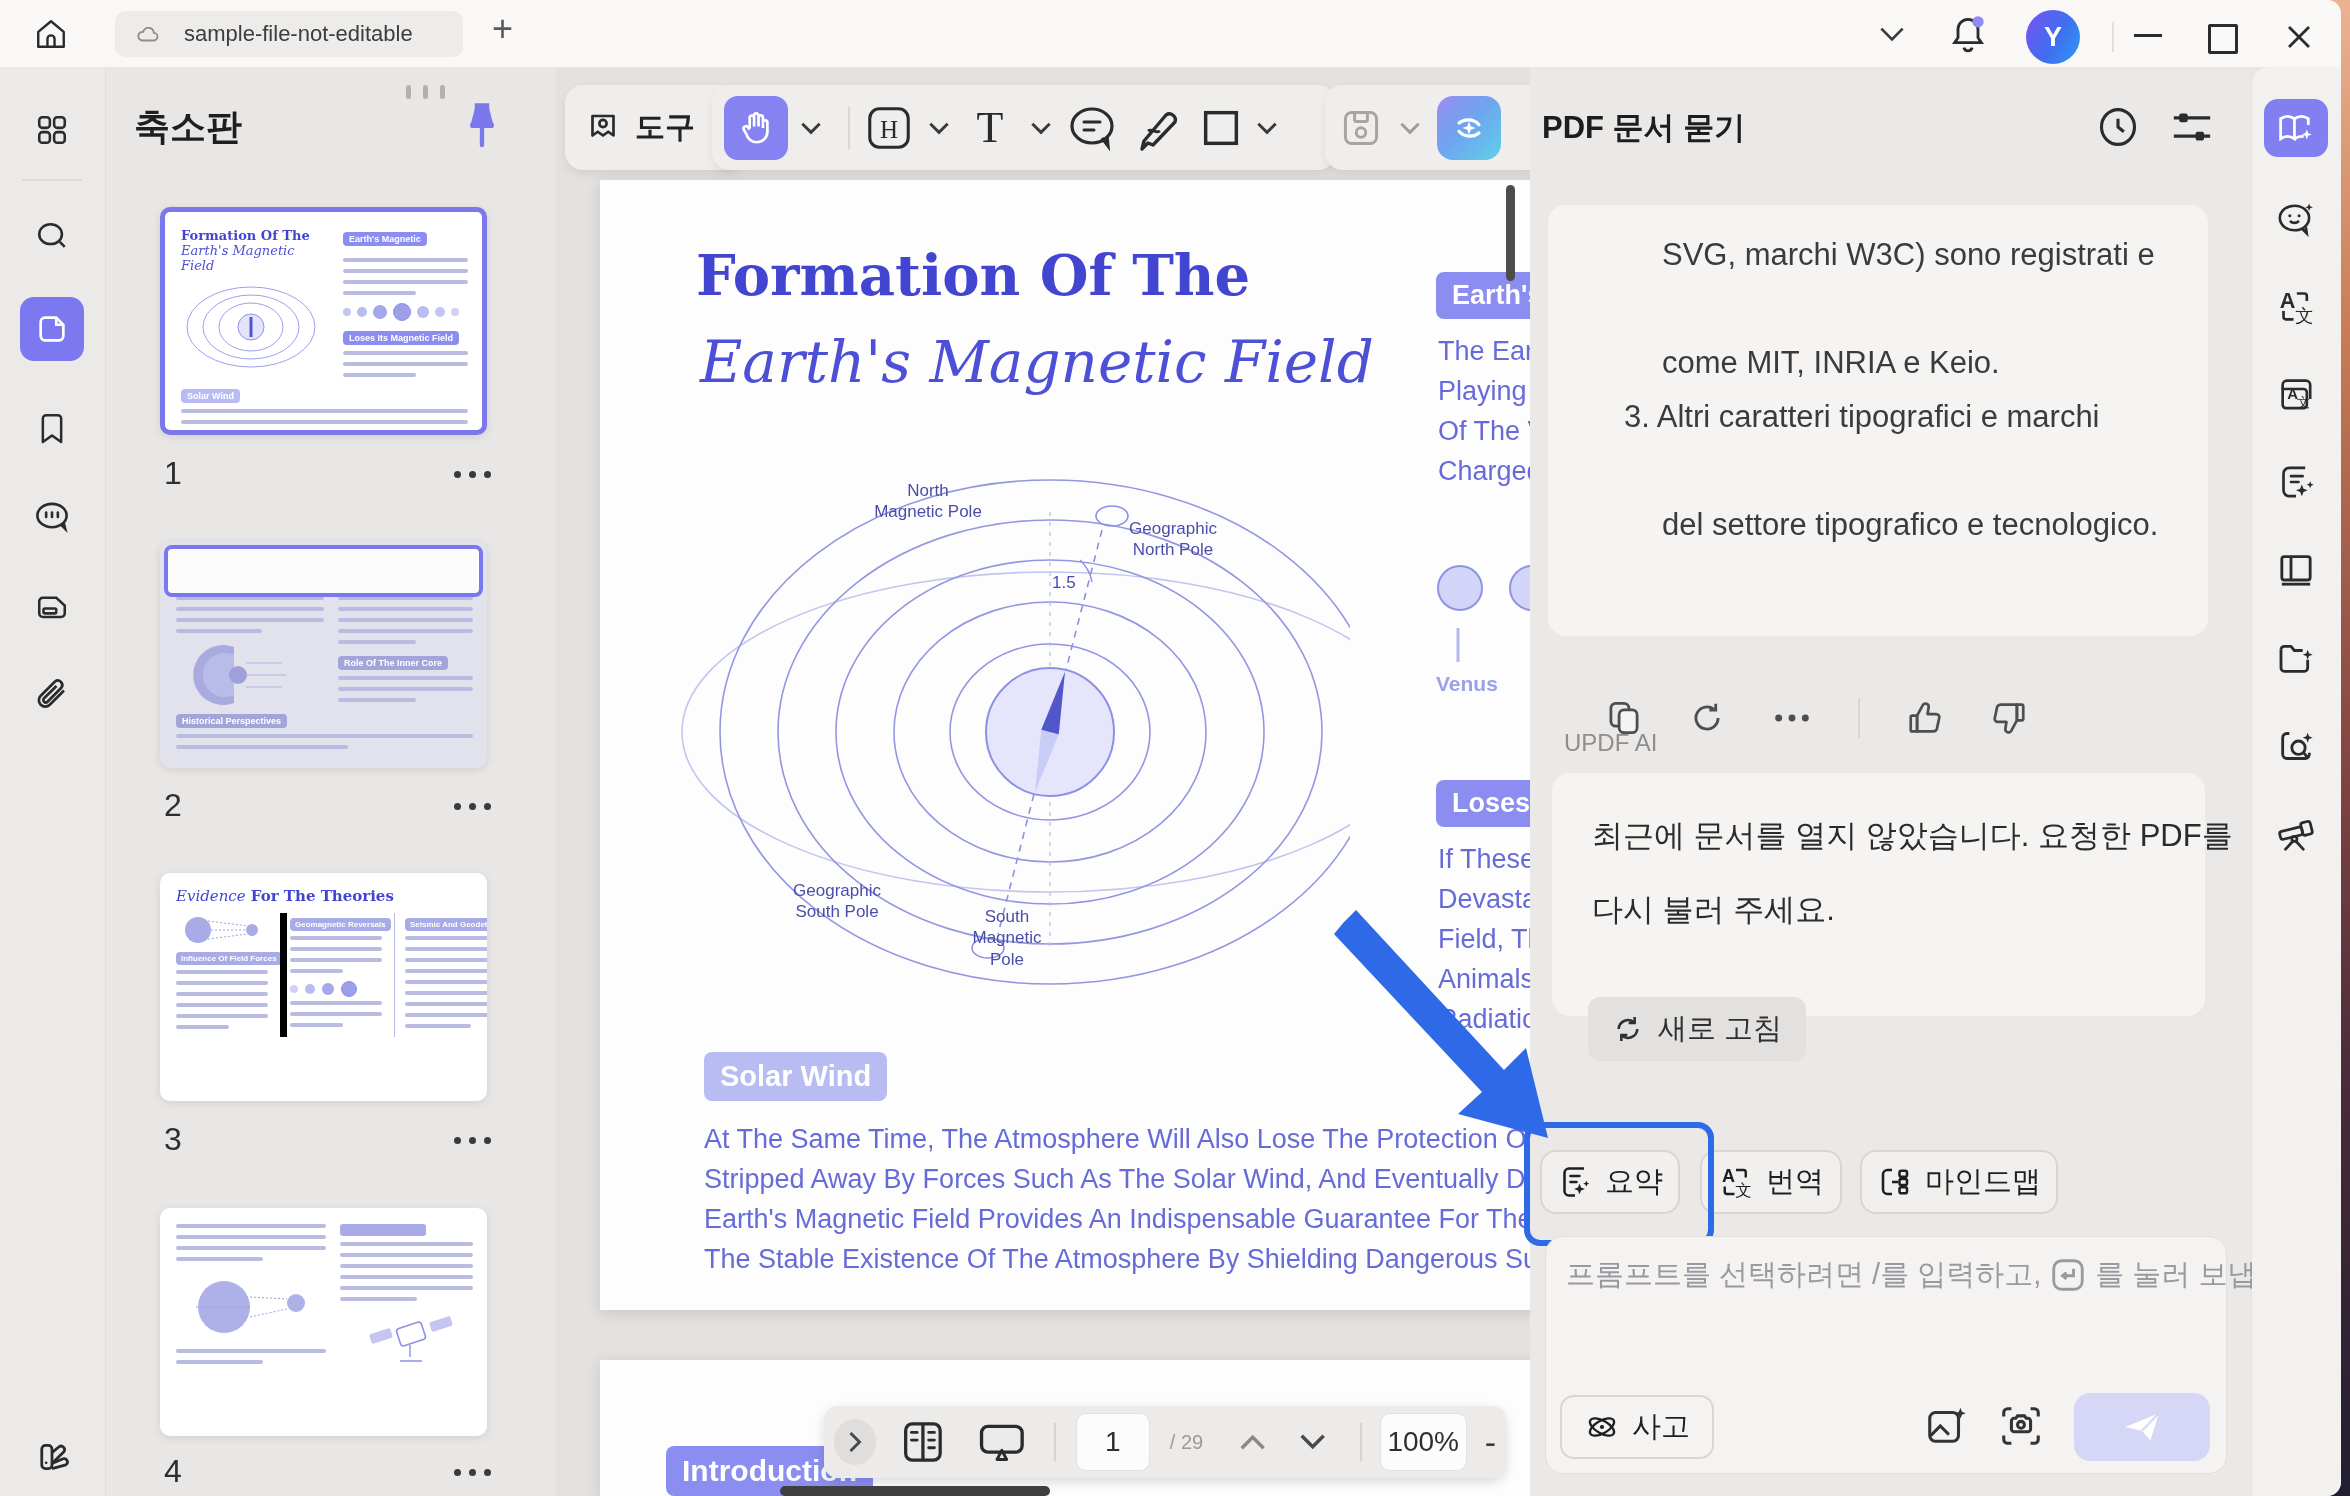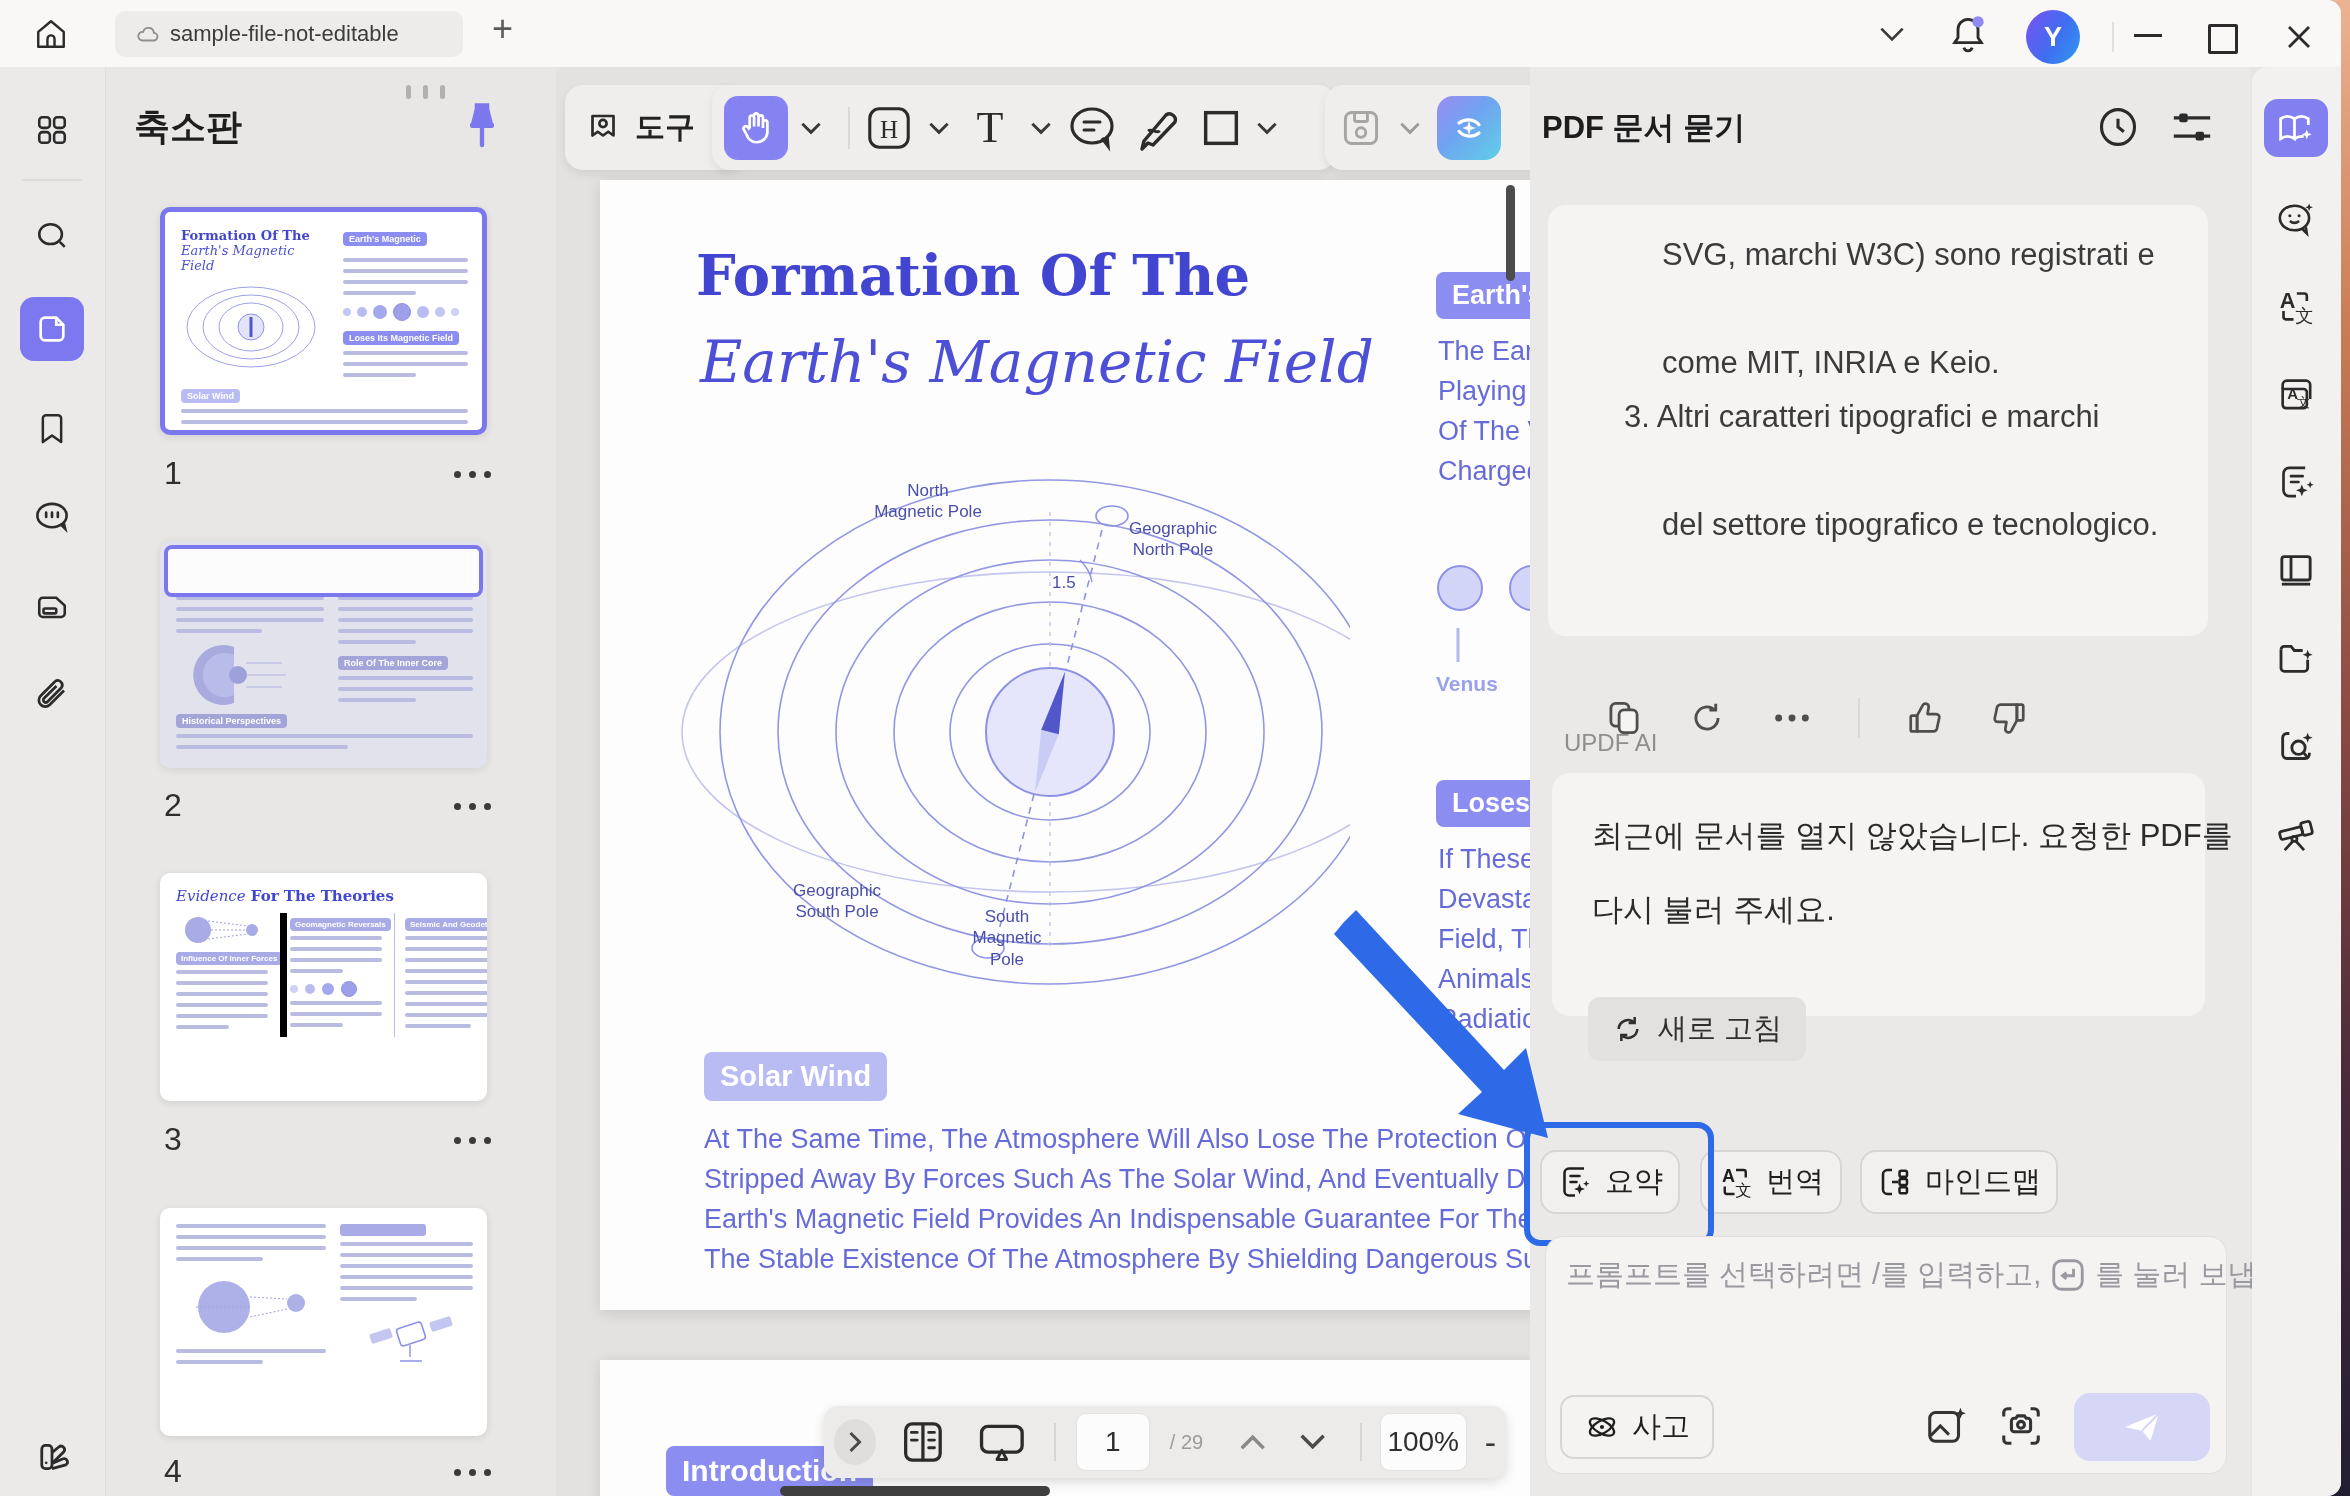--- a/index.html
+++ b/index.html
@@ -10,21 +10,21 @@
     -webkit-font-smoothing:antialiased;
   }
   .abs{position:absolute;}
   #app{
     position:absolute;left:0;top:0;width:2341px;height:1496px;
     background:#e7e6e5;border-radius:0 14px 14px 0;overflow:hidden;
   }
   
   .topbar{left:0;top:0;width:2341px;height:67px;background:#f9f8f7;}
   .tab-pill{left:115px;top:11px;width:348px;height:46px;background:#edecea;border-radius:10px;
-    display:flex;align-items:center;gap:9px;padding:0 20px;box-sizing:border-box;}
+    display:flex;align-items:center;gap:23px;padding:0 20px;box-sizing:border-box;}
   .tab-title{font-size:22px;color:#3c3c3c;white-space:nowrap;}
   .avatar{left:2026px;top:10px;width:54px;height:54px;border-radius:50%;
     background:linear-gradient(120deg,#7a52f0 0%,#3f6ef0 55%,#2f9bf0 100%);
     color:#fff;font-size:27px;font-weight:bold;display:flex;align-items:center;justify-content:center;}
   .win-divider{left:2112px;top:22px;width:2px;height:30px;background:#e0dfde;}
   
   .left-rail{left:0;top:67px;width:105px;height:1429px;background:#ebeae9;border-right:1px solid #e0dfde;}
   .rail-item{position:absolute;left:20px;width:64px;height:64px;display:flex;align-items:center;justify-content:center;border-radius:14px;}
   .rail-item.active{background:#7b78f0;}
   .rail-divider{position:absolute;left:22px;width:60px;height:2px;background:#dcdbda;}
@@ -318,21 +318,21 @@
         <div style="font-size:15px;color:#4245cf;margin-bottom:8px;">
           <span style="font-family:'DejaVu Serif',serif;font-style:italic;">Evidence</span><span style="font-family:'DejaVu Serif',serif;font-weight:bold;"> For The Theories</span>
         </div>
         <div style="display:flex;gap:12px;">
           <div style="width:92px;">
             <svg width="90" height="34" viewBox="0 0 90 34">
               <circle cx="22" cy="17" r="13" fill="#a9abe6"></circle>
               <circle cx="76" cy="17" r="6" fill="#a9abe6"></circle>
               <path d="M32 8 72 13M32 26 72 21M35 17h34" stroke="#9da0e0" stroke-width="1" stroke-dasharray="2 2"></path>
             </svg>
-            <span class="mini-badge" style="font-size:8px;padding:2px 5px;background:#a9abe6;">Influence Of Inner Forces</span>
+            <span class="mini-badge" style="font-size:8px;padding:2px 5px;background:#a9abe6;">Influence Of Field Forces</span>
             <div style="margin-top: 5px; margin-bottom: 8px;">
                 <div class="tbar"></div>
                 <div class="tbar"></div>
                 <div class="tbar"></div>
                 <div class="tbar"></div>
                 <div class="tbar"></div>
                 <div class="tbar"></div>
               </div>
           </div>
           <div style="width:92px;border-left:7px solid #000000;padding-left:3px;">

